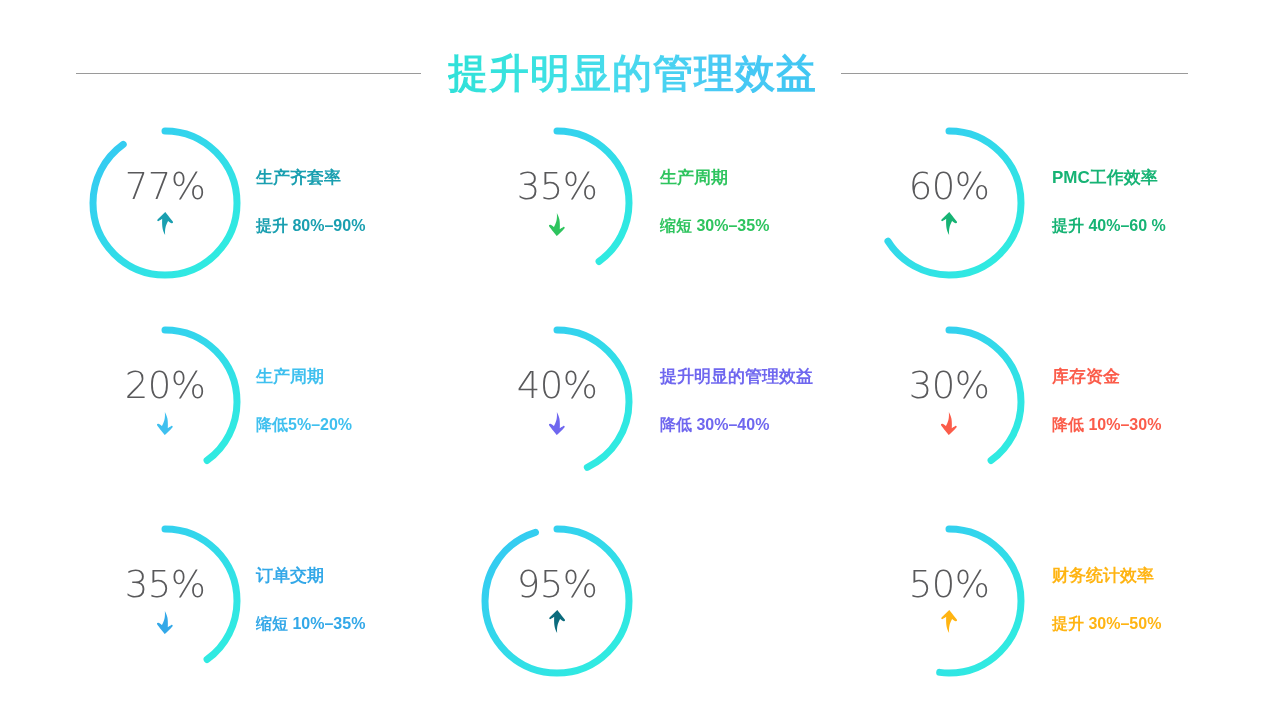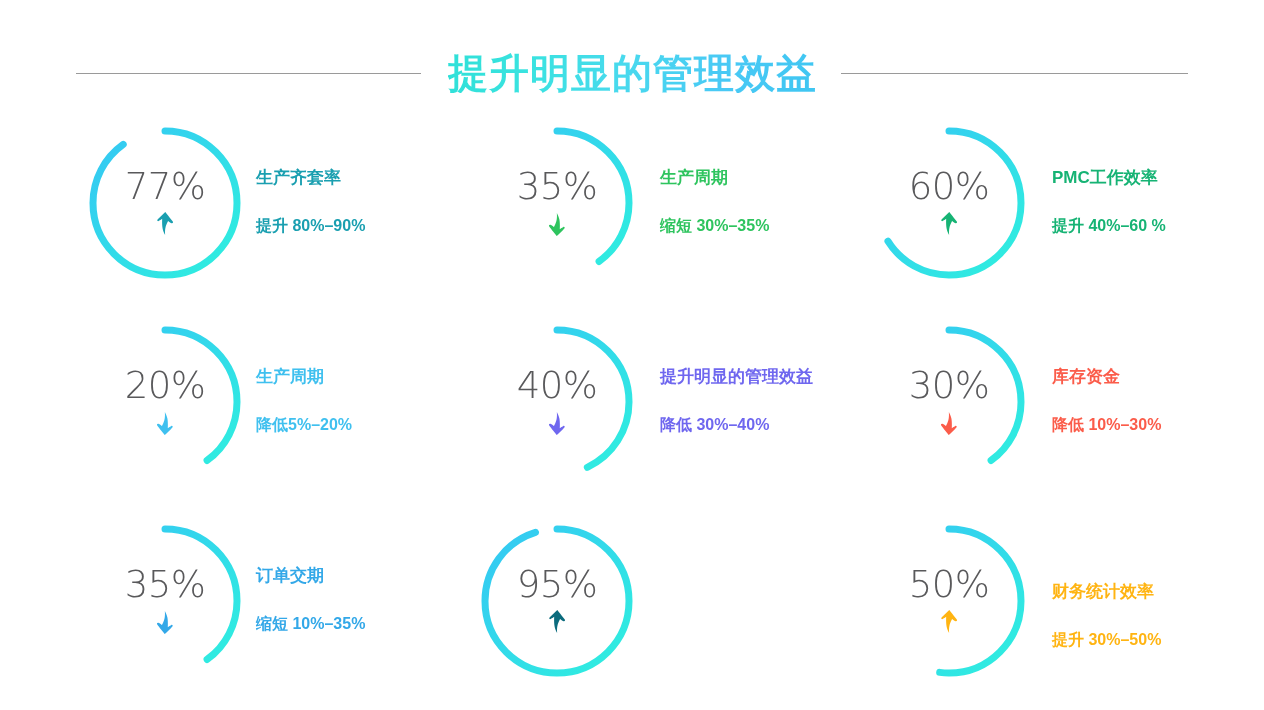--- a/index.html
+++ b/index.html
@@ -360,19 +360,19 @@
           <div class="ring-center">
             <div class="pct">50%</div>
             <div class="arrow-box">
               <svg viewBox="0 0 32 32" width="27" height="27">
                 <path d="M16.3 3.2 C16.3 3.2 9.6 9.4 8.1 11.3 C7.2 12.4 8.3 13.4 9.3 12.9 C10.6 12.2 13.0 10.5 13.0 10.5 C13.0 10.5 12.6 16.6 13.5 21.0 C14.2 24.5 16.2 27.8 16.2 27.8 C16.2 27.8 15.6 23.4 16.6 19.4 C17.4 16.0 19.3 12.7 19.3 12.7 C19.3 12.7 21.6 14.6 23.0 15.1 C24.2 15.5 25.0 14.4 24.3 13.4 C22.8 11.3 16.3 3.2 16.3 3.2 Z" fill="#ffb412"></path>
               </svg>
             </div>
           </div>
         </div>
         <div class="texts">
-          <div class="kpi-label" style="color: rgb(255, 180, 18); margin-top: 16px;">财务统计效率</div>
+          <div class="kpi-label" style="color: rgb(255, 180, 18);">财务统计效率</div>
           <div class="kpi-sub" style="color: rgb(255, 180, 18);">提升 30%–50%</div>
         </div>
       </div>
     </div>
 
 </div>
 
 </body></html>

